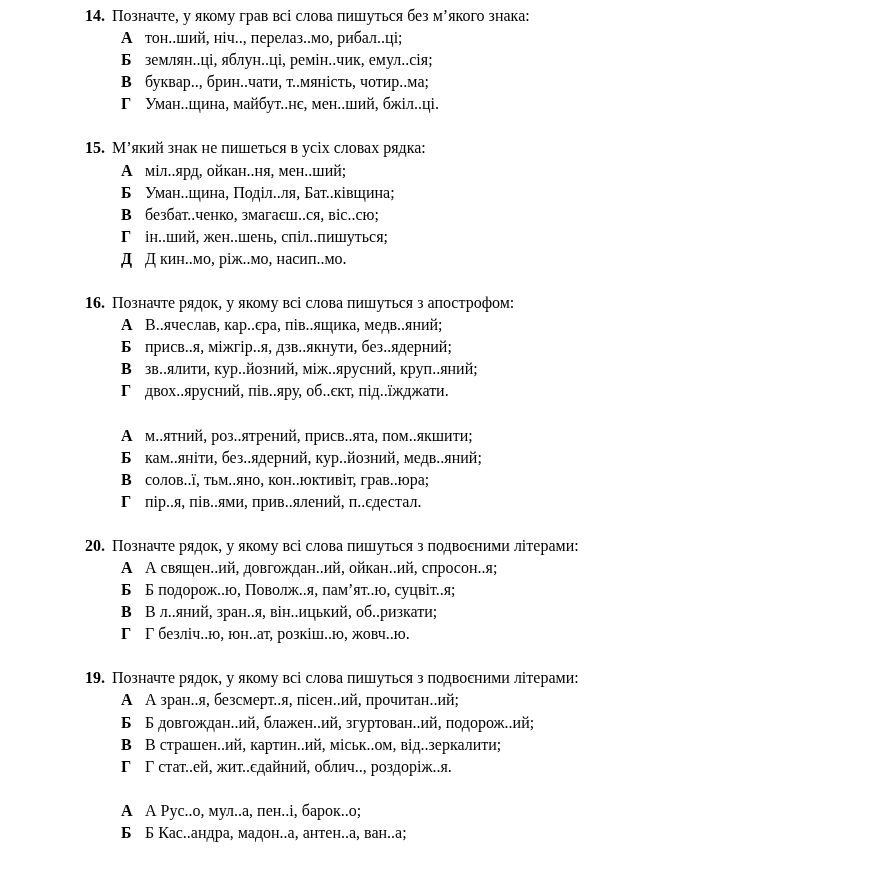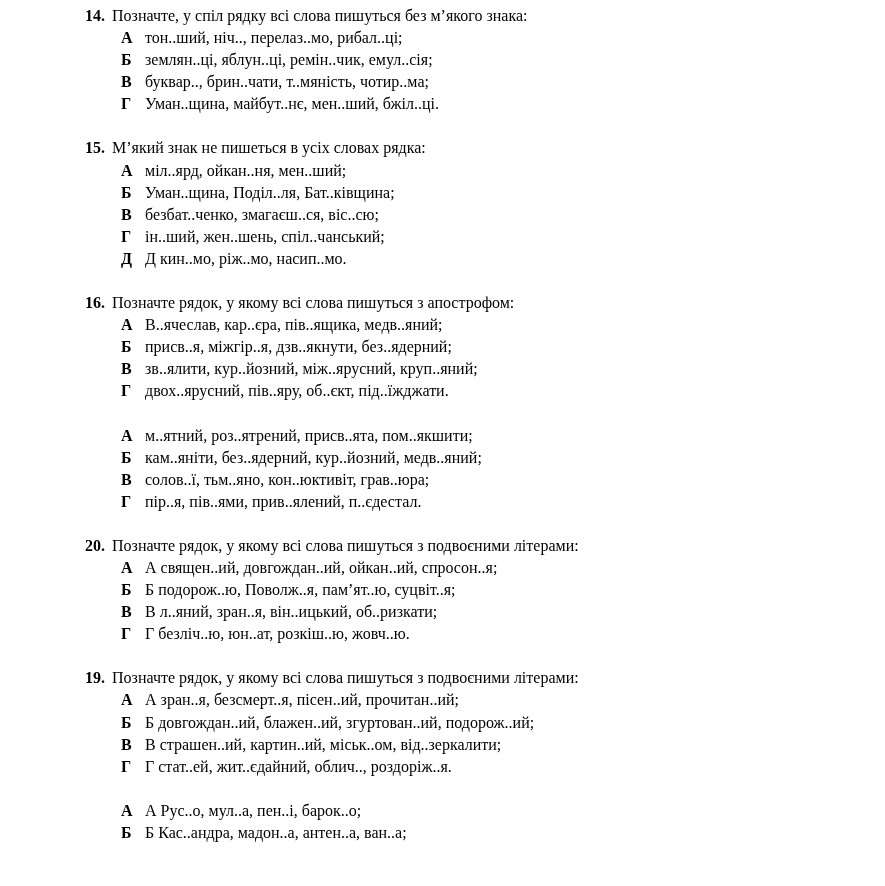--- a/index.html
+++ b/index.html
@@ -56,21 +56,21 @@
   }
 </style>
 </head>
 <body>
 
 <div class="page">
   <div>
   <div class="question">
     <div class="q-head">
       <span class="q-num">14.</span>
-      <span class="q-text">Позначте, у спіл рядку всі слова пишуться без м’якого знака:</span>
+      <span class="q-text">Позначте, у якому грав всі слова пишуться без м’якого знака:</span>
     </div>
     <div class="options">
   <div class="option">
     <span class="opt-letter">А</span>
     <span class="opt-text">тон..ший, ніч.., перелаз..мо, рибал..ці;</span>
   </div>
 
   <div class="option">
     <span class="opt-letter">Б</span>
     <span class="opt-text">землян..ці, яблун..ці, ремін..чик, емул..сія;</span>
@@ -104,21 +104,21 @@
     <span class="opt-text">Уман..щина, Поділ..ля, Бат..ківщина;</span>
   </div>
 
   <div class="option">
     <span class="opt-letter">В</span>
     <span class="opt-text">безбат..ченко, змагаєш..ся, віс..сю;</span>
   </div>
 
   <div class="option">
     <span class="opt-letter">Г</span>
-    <span class="opt-text">ін..ший, жен..шень, спіл..чанський;</span>
+    <span class="opt-text">ін..ший, жен..шень, спіл..пишуться;</span>
   </div>
 
   <div class="option">
     <span class="opt-letter">Д</span>
     <span class="opt-text">Д кин..мо, ріж..мо, насип..мо.</span>
   </div>
 </div>
   </div>
 
   <div class="question">

